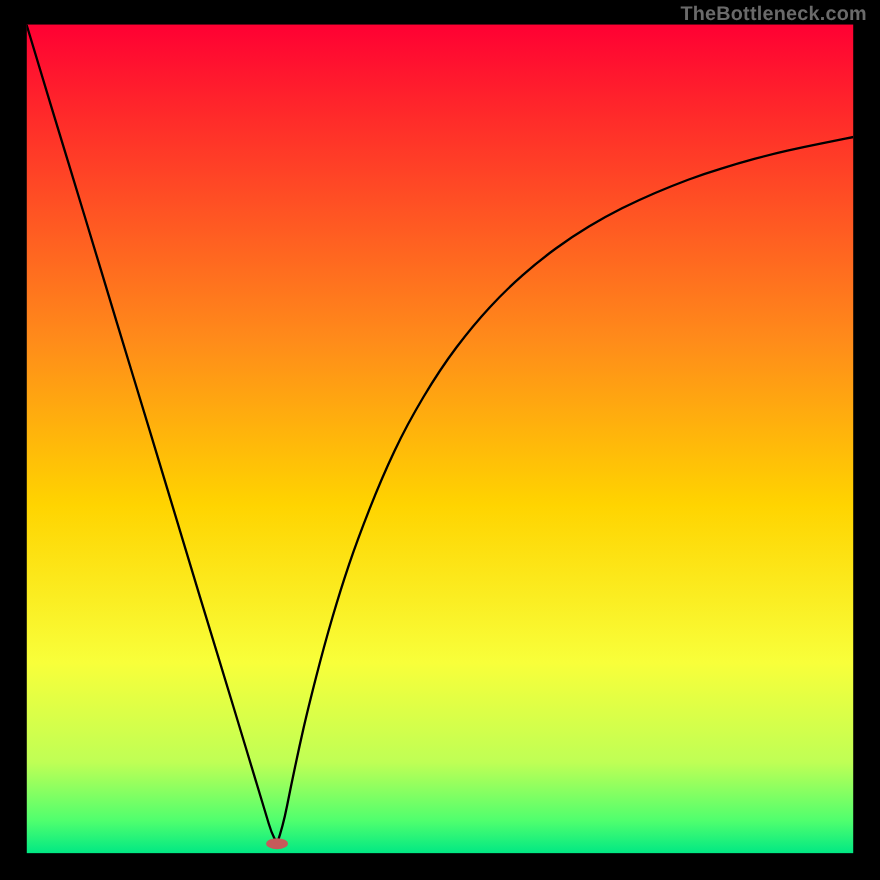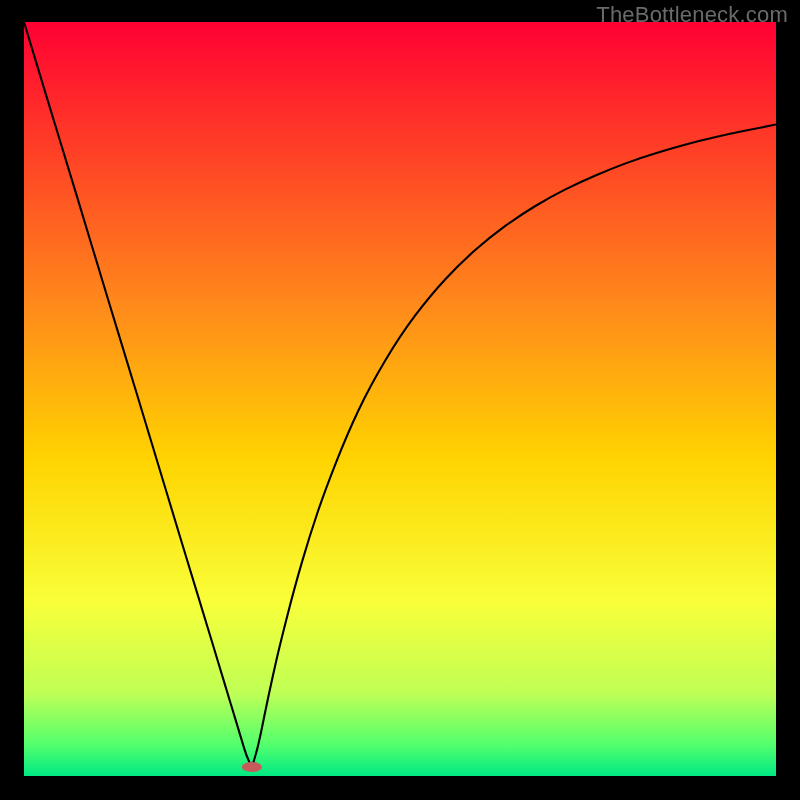--- a/index.html
+++ b/index.html
@@ -28,22 +28,22 @@
     overflow: hidden;
   }
   svg {
     display: block;
   }
   .watermark {
     position: absolute;
     top: 2px;
     right: 12px;
     color: #6a6a6a;
-    font-size: 22px;
-    font-weight: 400;
+    font-size: 18px;
+    font-weight: 700;
     letter-spacing: 0.2px;
     user-select: none;
   }
 </style>
 </head>
 <body>
 
 <div class="watermark">TheBottleneck.com</div>
 
 <div class="plot-outer">

